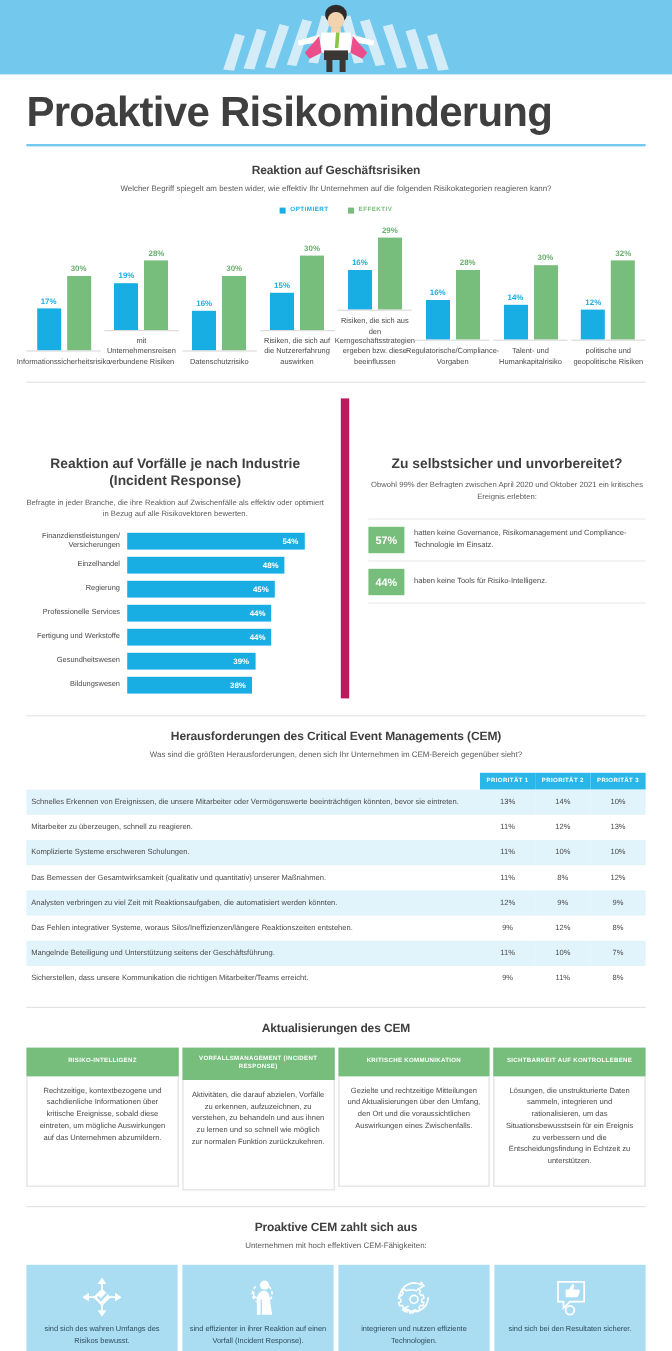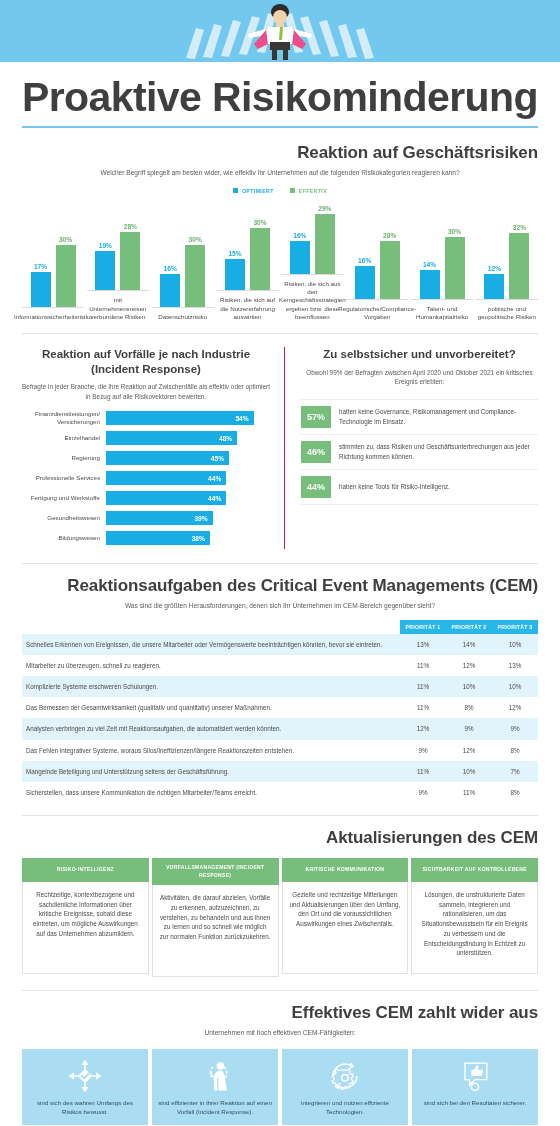--- a/index.html
+++ b/index.html
@@ -16,38 +16,38 @@
     height: 62px;
     background: #72c9ed;
     position: relative;
     overflow: hidden;
   }
   .hero-art { position: absolute; left: 0; top: 0; width: 560px; height: 62px; }
 
   
   .title-wrap { padding: 14px 22px 0 22px; }
   .main-title {
-    font-size: 41px;
+    font-size: 35px;
     font-weight: bold;
     letter-spacing: -0.6px;
     color: #3f3f3f;
     line-height: 1.05;
   }
   .title-rule {
     margin-top: 7px;
     height: 2px;
     background: #72c9ed;
     width: 516px;
   }
 
   
   .sec { padding: 0 22px; }
   .sec-title {
-    text-align: right;
-    font-size: 17px;
+    text-align: center;
+    font-size: 10px;
     font-weight: bold;
     color: #3f3f3f;
     letter-spacing: -0.1px;
   }
   .sec-sub {
     text-align: center;
     font-size: 6.6px;
     color: #5b5b5b;
     margin-top: 5px;
     line-height: 1.45;
@@ -81,23 +81,23 @@
   .gbar-bar.green { background: #77bd7b; }
   .gbar-axis { width: 100%; height: 1px; background: #dcdcdc; }
   .gbar-label {
     font-size: 6.2px; text-align: center; line-height: 1.35;
     margin-top: 5px; color: #4a4a4a; padding: 0 1px;
   }
 
   
   .two-col { display: flex; gap: 0; padding: 0 22px; }
   .col-l { width: 262px; padding-right: 14px; }
-  .col-r { width: 254px; padding-left: 16px; border-left: 1px solid #be185d; }
+  .col-r { width: 254px; padding-left: 16px; border-left: 7px solid #be185d; }
   .col-title {
-    text-align: center; font-size: 11.5px; font-weight: bold; color: #3f3f3f; line-height: 1.25;
+    text-align: center; font-size: 11.5px; font-weight: bold; color: #3f3f3f; line-height: 1.25; margin-top: 48px;
   }
   .col-sub { text-align: center; font-size: 6.4px; color: #5b5b5b; margin-top: 6px; line-height: 1.5; }
 
   
   .hbar-list { margin-top: 8px; }
   .hbar-row { display: flex; align-items: center; height: 18px; margin-bottom: 2px; }
   .hbar-lbl { width: 84px; text-align: right; font-size: 6.2px; color: #4a4a4a; line-height: 1.3; padding-right: 6px; }
   .hbar-track { flex: 1; height: 14px; position: relative; }
   .hbar-fill {
     height: 14px; background: #18aee4; display: flex; align-items: center;
@@ -394,35 +394,31 @@
   </div>
   <div class="col-r">
     <div class="col-title">Zu selbstsicher und unvorbereitet?</div>
     <div class="col-sub">Obwohl 99% der Befragten zwischen April 2020 und Oktober 2021 ein kritisches Ereignis erlebten:</div>
     <div class="stat-list" id="stat-list">
         <div class="stat-row">
           <div class="stat-pct">57%</div>
           <div class="stat-txt">hatten keine Governance, Risikomanagement und Compliance-Technologie im Einsatz.</div>
         </div>
         <div class="stat-row">
-          <div class="stat-pct">46%</div>
-          <div class="stat-txt">stimmten zu, dass Risiken und Geschäftsunterbrechungen aus jeder Richtung kommen können.</div>
-        </div>
-        <div class="stat-row">
           <div class="stat-pct">44%</div>
           <div class="stat-txt">haben keine Tools für Risiko-Intelligenz.</div>
         </div>
       </div>
   </div>
 </div>
 
 <div class="divider" style="margin-top:14px;"></div>
 
 <div class="sec" style="margin-top:12px;">
-  <div class="sec-title">Reaktionsaufgaben des Critical Event Managements (CEM)</div>
+  <div class="sec-title">Herausforderungen des Critical Event Managements (CEM)</div>
   <div class="sec-sub">Was sind die größten Herausforderungen, denen sich Ihr Unternehmen im CEM-Bereich gegenüber sieht?</div>
   <table class="tbl">
     <thead>
       <tr>
         <th class="blank"></th>
         <th>PRIORITÄT 1</th>
         <th>PRIORITÄT 2</th>
         <th>PRIORITÄT 3</th>
       </tr>
     </thead>
@@ -499,21 +495,21 @@
       <div class="card">
         <div class="card-hd">SICHTBARKEIT AUF KONTROLLEBENE</div>
         <div class="card-bd">Lösungen, die unstrukturierte Daten sammeln, integrieren und rationalisieren, um das Situationsbewusstsein für ein Ereignis zu verbessern und die Entscheidungsfindung in Echtzeit zu unterstützen.</div>
       </div>
     </div>
 </div>
 
 <div class="divider" style="margin-top:13px;"></div>
 
 <div class="sec" style="margin-top:12px;">
-  <div class="sec-title">Effektives CEM zahlt wider aus</div>
+  <div class="sec-title">Proaktive CEM zahlt sich aus</div>
   <div class="sec-sub">Unternehmen mit hoch effektiven CEM-Fähigkeiten:</div>
   <div class="tiles" id="tiles">
       <div class="tile">
         <div class="tile-icon">
           <svg viewBox="0 0 44 44" width="40" height="40" fill="none" stroke="#ffffff" stroke-width="1.6">
             <path d="M22 4 L26 10 H18 Z" fill="#fff" stroke="none"></path>
             <path d="M22 10 V16"></path>
             <path d="M22 40 L18 34 H26 Z" fill="#fff" stroke="none"></path>
             <path d="M22 34 V28"></path>
             <path d="M4 22 L10 18 V26 Z" fill="#fff" stroke="none"></path>

